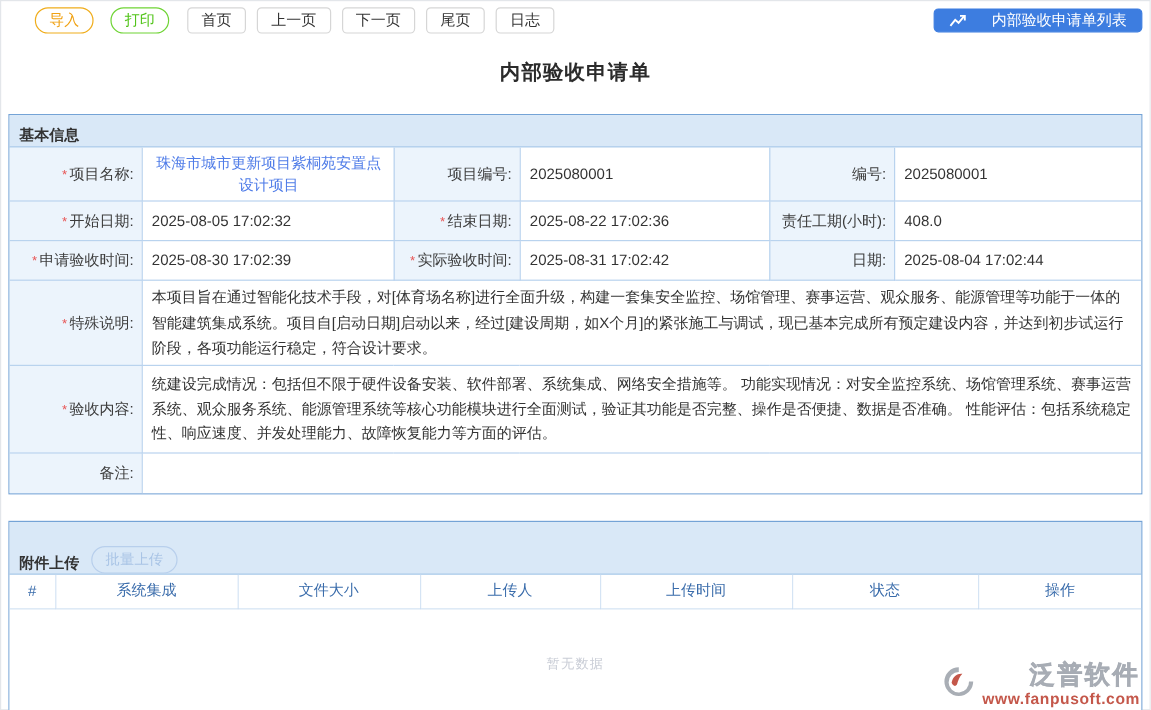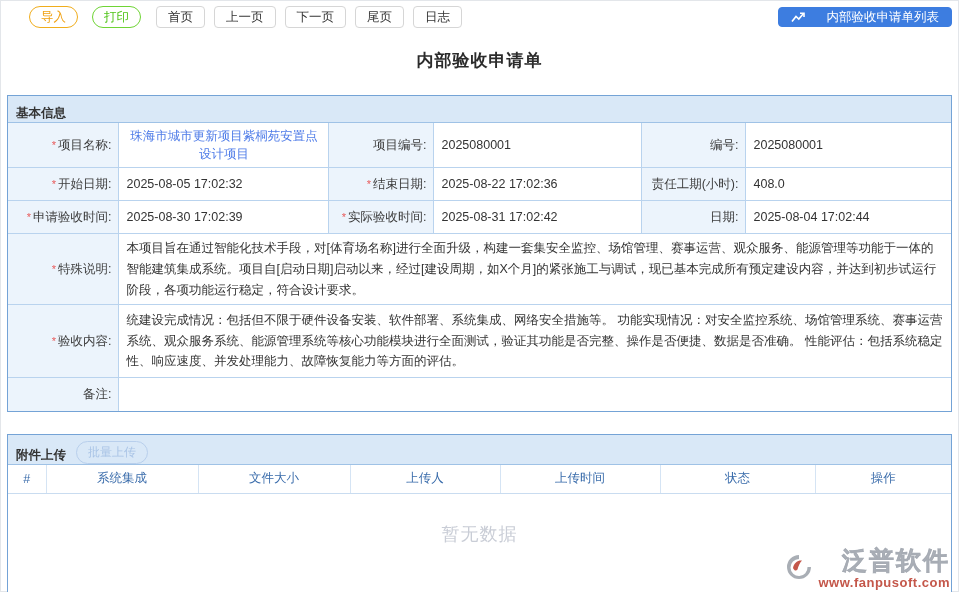--- a/index.html
+++ b/index.html
@@ -47,27 +47,27 @@
   .longtext { line-height:1.65; color:#333; }
 
   
   .pill-btn { font-size:12px; font-weight:normal; color:#a9c4e6; background:transparent;
     border:1px solid #b8cfec; border-radius:12px; padding:2px 11px; cursor:pointer; }
   table.files { width:100%; border-collapse:collapse; table-layout:fixed; font-size:12.5px; }
   table.files th { height:29px; font-weight:normal; color:#3a6cab; background:#fff;
     border-bottom:1px solid #c9dcf0; border-right:1px solid #d5e4f4; text-align:center; }
   table.files th:last-child { border-right:none; }
   .files-body { position:relative; height:103px; background:#fff; }
-  .empty-text { position:absolute; left:0; right:0; top:28px; text-align:center;
-    color:#c9cdd6; font-size:18px; letter-spacing:1px; }
+  .empty-text { position:absolute; left:0; right:0; top:38px; text-align:center;
+    color:#c9cdd6; font-size:11px; letter-spacing:1px; }
 
   
   .watermark { position:absolute; right:8px; bottom:2px; display:flex; align-items:center; gap:4px; }
   .wm-text { display:flex; flex-direction:column; align-items:flex-end; line-height:1; }
-  .wm-brand { font-size:25px; font-weight:bold; color:#b1b6bd; letter-spacing:2px;
+  .wm-brand { font-size:21px; font-weight:bold; color:#b1b6bd; letter-spacing:2px;
     -webkit-text-stroke:0.5px #a7acb4; }
   .wm-url { font-size:13px; font-weight:bold; color:#c4574a; margin-top:3px; letter-spacing:0.5px; }
 </style>
 </head>
 <body>
 
 <div class="page">
 
   <div class="toolbar">
     <button class="btn btn-import">导入</button>
@@ -144,21 +144,21 @@
       </tr>
       <tr class="row-h2">
         <td class="lbl">备注:</td>
         <td class="val" colspan="5"></td>
       </tr>
     </tbody>
       </table>
   </div>
 
   <div class="section" style="margin-top:22px;">
-    <div class="section-head" style="height:30px;">
+    <div class="section-head" style="height:44px;">
       <span>附件上传</span>
       <button class="pill-btn">批量上传</button>
     </div>
     <table class="files">
       <colgroup>
         <col style="width:38px">
           <col style="width:152px">
           <col style="width:152px">
         <col style="width:150px">
           <col style="width:160px">

